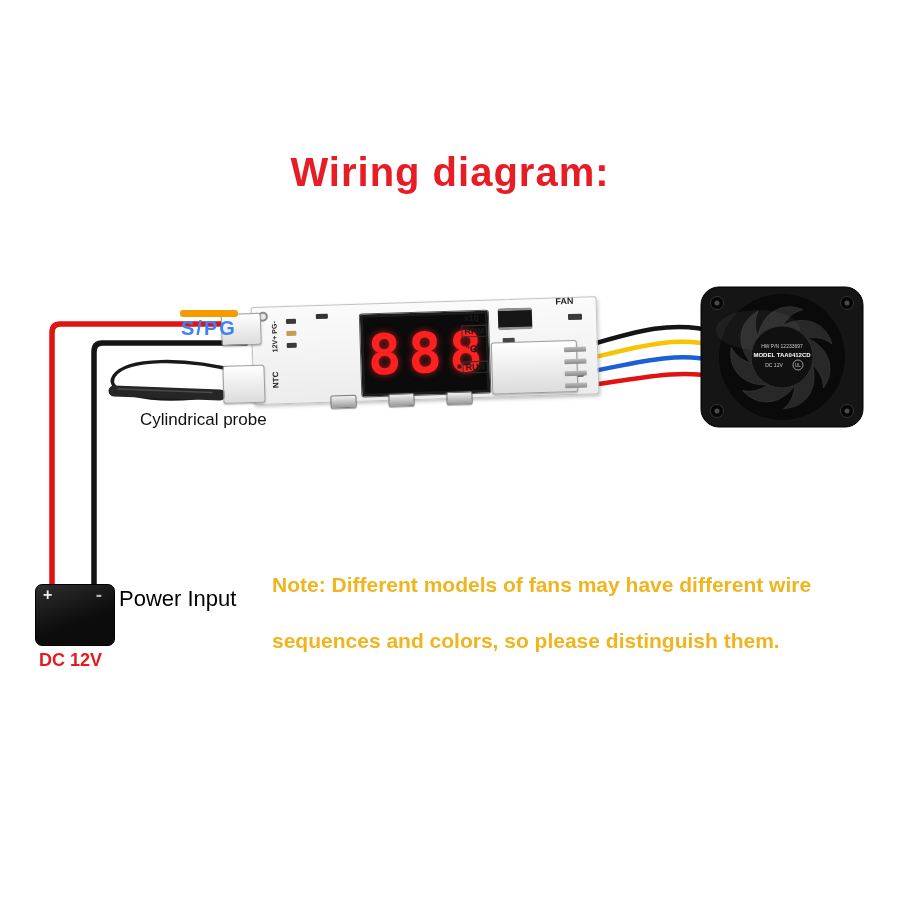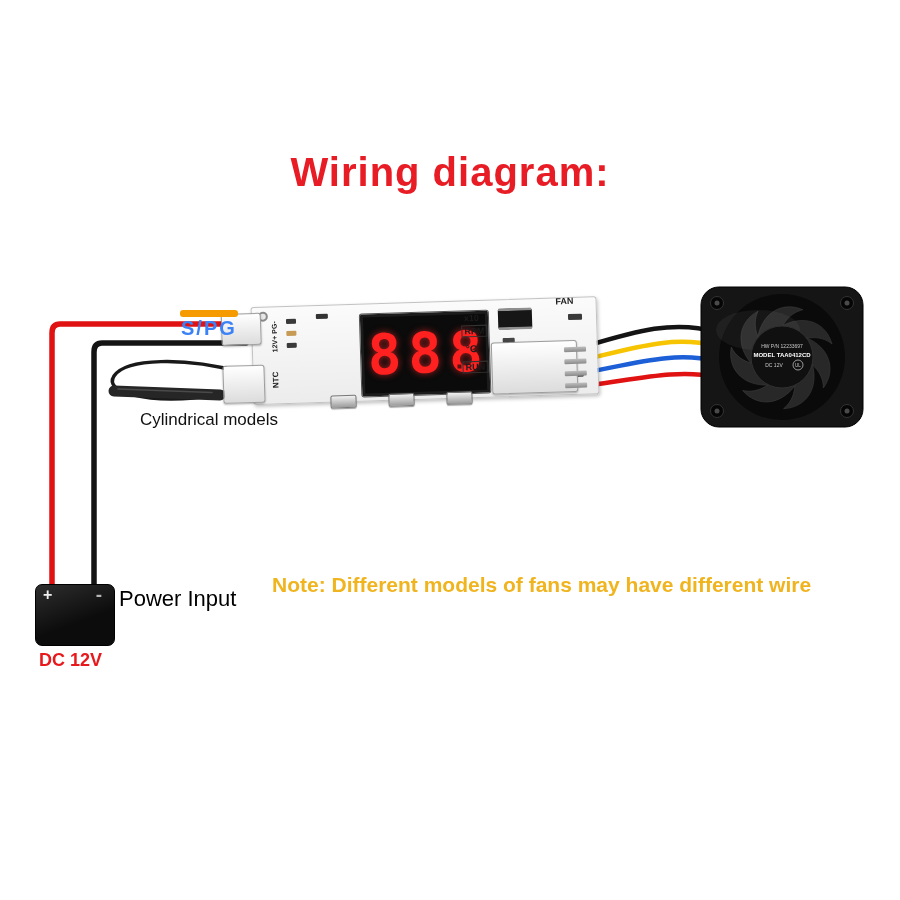--- a/index.html
+++ b/index.html
@@ -167,21 +167,22 @@
     </g>
   </svg>
 
   <div class="abs battery">
     <div class="plus">+</div>
     <div class="minus">-</div>
   </div>
 
   <div class="abs spg-label">S/PG</div>
   <div class="abs spg-stub"></div>
-  <div class="abs probe-label">Cylindrical models</div>
+  <div class="abs probe-label">Cylindrical probe</div>
   <div class="abs power-input-label">Power Input</div>
   <div class="abs dc12v-label">DC 12V</div>
 
   <div class="abs note">
     <div>Note: Different models of fans may have different wire</div>
+    <div>sequences and colors, so please distinguish them.</div>
   </div>
 
 </div>
 
 </body></html>

